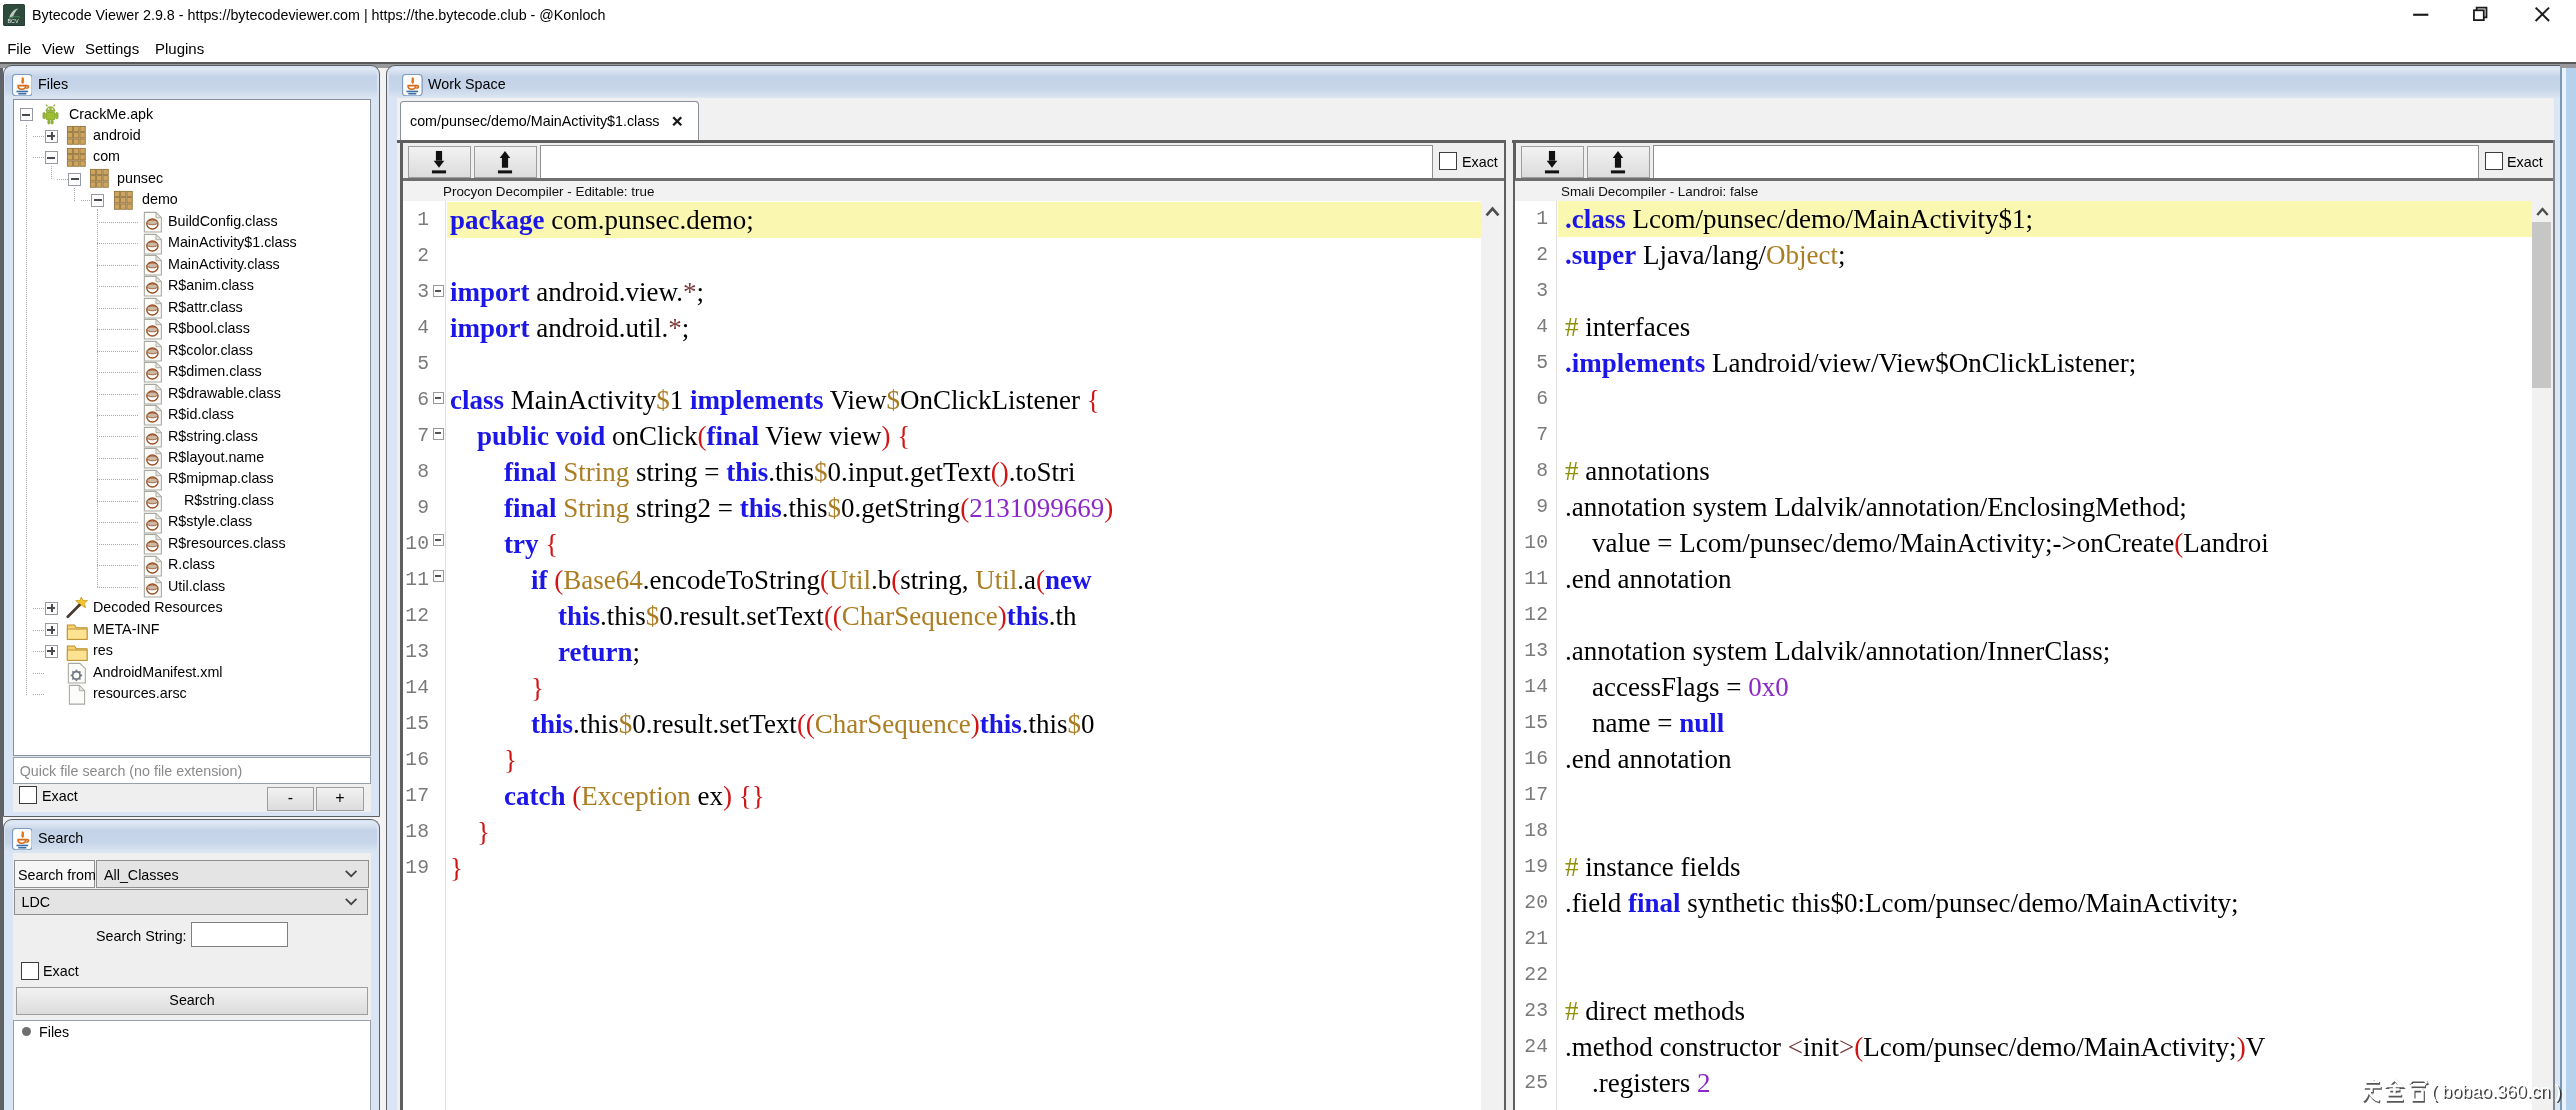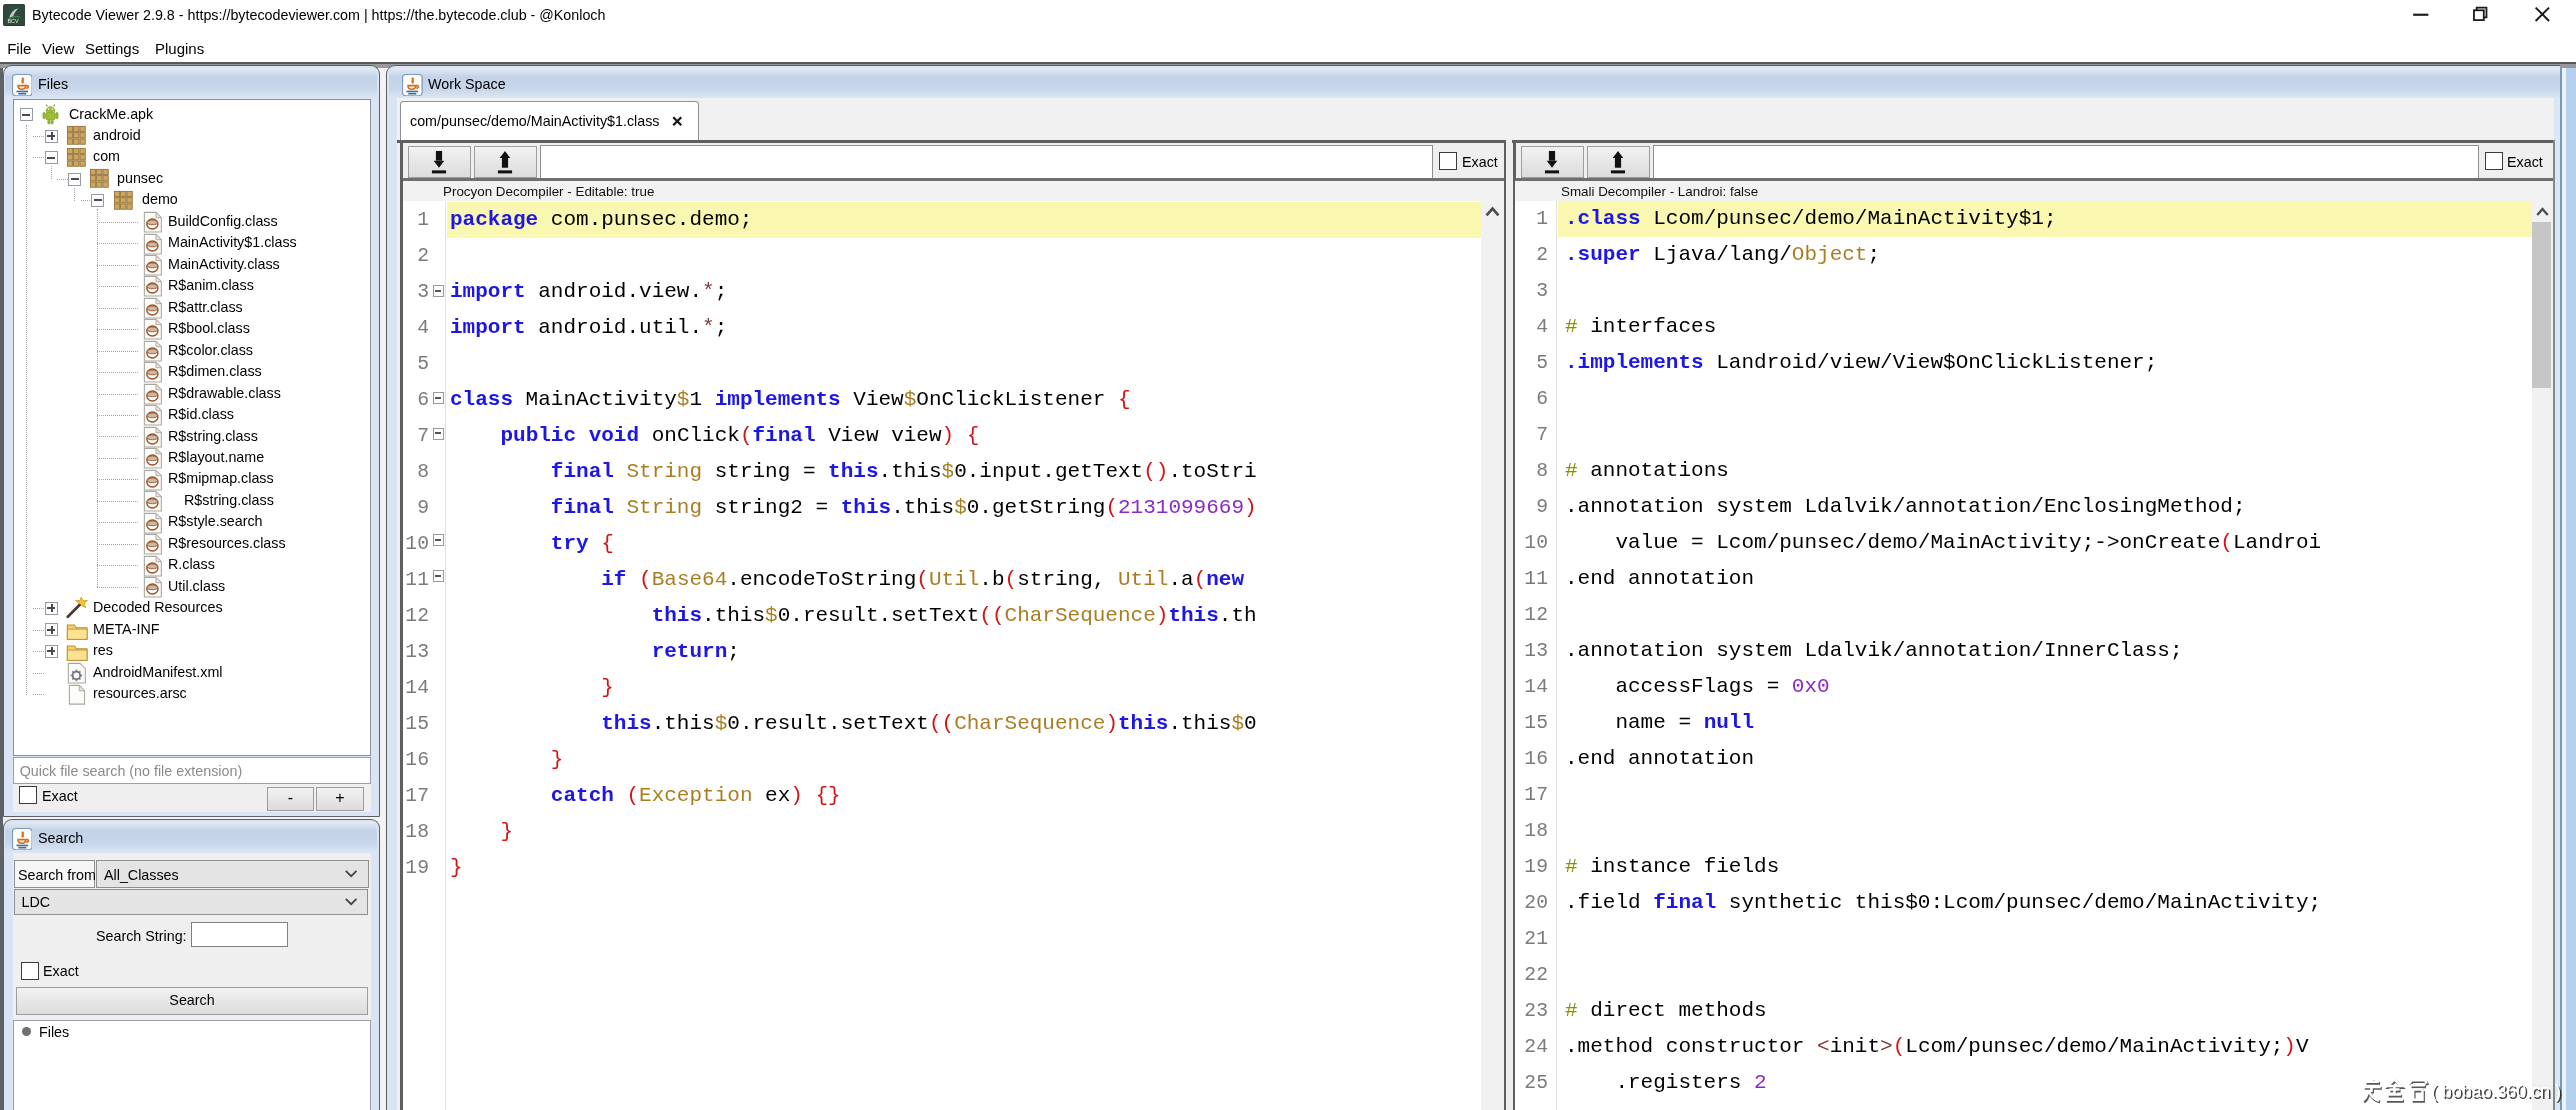--- a/index.html
+++ b/index.html
@@ -1,17 +1,17 @@
 <!DOCTYPE html>
 <html style="font-size:14.3px"><head><meta charset="utf-8"><style>
 *{margin:0;padding:0;box-sizing:border-box}
 html,body{width:2576px;height:1111px;overflow:hidden;background:#fff}
 body{font-family:"Liberation Sans",sans-serif;position:relative}
 .a{position:absolute}
-.mono{font-family:Liberation Mono, monospace;font-size:21px;line-height:36px;white-space:pre;color:#000}
+.mono{font-family:Liberation Serif, serif;font-size:27px;line-height:36px;white-space:pre;color:#000}
 .gut{font-family:"Liberation Mono",monospace;font-size:19.7px;line-height:36px;color:#7b7b7b;text-align:right;white-space:pre}
 .kw{color:#1c17e6;font-weight:bold}
 .ty{color:#ab7d22}
 .num{color:#8c28c8}
 .sep{color:#d21414}
 .dlr{color:#7a3a3a}
 .hash{color:#8f8f00}
 .treerow{position:absolute;font-size:14.3px;color:#000;white-space:nowrap}
 .frame{position:absolute;background:#d9e5f4;border:1.8px solid #5c5f63}
 .ftitle{position:absolute;font-size:14.3px;color:#000}
@@ -324,21 +324,21 @@
 <div class="treerow" style="left:168px;top:299px">R$attr.class</div>
 <div class="treerow" style="left:168px;top:320px">R$bool.class</div>
 <div class="treerow" style="left:168px;top:342px">R$color.class</div>
 <div class="treerow" style="left:168px;top:363px">R$dimen.class</div>
 <div class="treerow" style="left:168px;top:385px">R$drawable.class</div>
 <div class="treerow" style="left:168px;top:406px">R$id.class</div>
 <div class="treerow" style="left:168px;top:428px">R$string.class</div>
 <div class="treerow" style="left:168px;top:449px">R$layout.name</div>
 <div class="treerow" style="left:168px;top:470px">R$mipmap.class</div>
 <div class="treerow" style="left:184px;top:492px">R$string.class</div>
-<div class="treerow" style="left:168px;top:513px">R$style.search</div>
+<div class="treerow" style="left:168px;top:513px">R$style.class</div>
 <div class="treerow" style="left:168px;top:535px">R$resources.class</div>
 <div class="treerow" style="left:168px;top:556px">R.class</div>
 <div class="treerow" style="left:168px;top:578px">Util.class</div>
 <div class="treerow" style="left:93px;top:599px">Decoded Resources</div>
 <div class="treerow" style="left:93px;top:621px">META-INF</div>
 <div class="treerow" style="left:93px;top:642px">res</div>
 <div class="treerow" style="left:93px;top:664px">AndroidManifest.xml</div>
 <div class="treerow" style="left:93px;top:685px">resources.arsc</div>
 <div class="a" style="left:13.4px;top:757px;width:358px;height:55px;background:#efefef"></div>
 <div class="a" style="left:13.4px;top:757px;width:358px;height:27px;background:#fff;border:0.9px solid #9aa0a8"></div>

